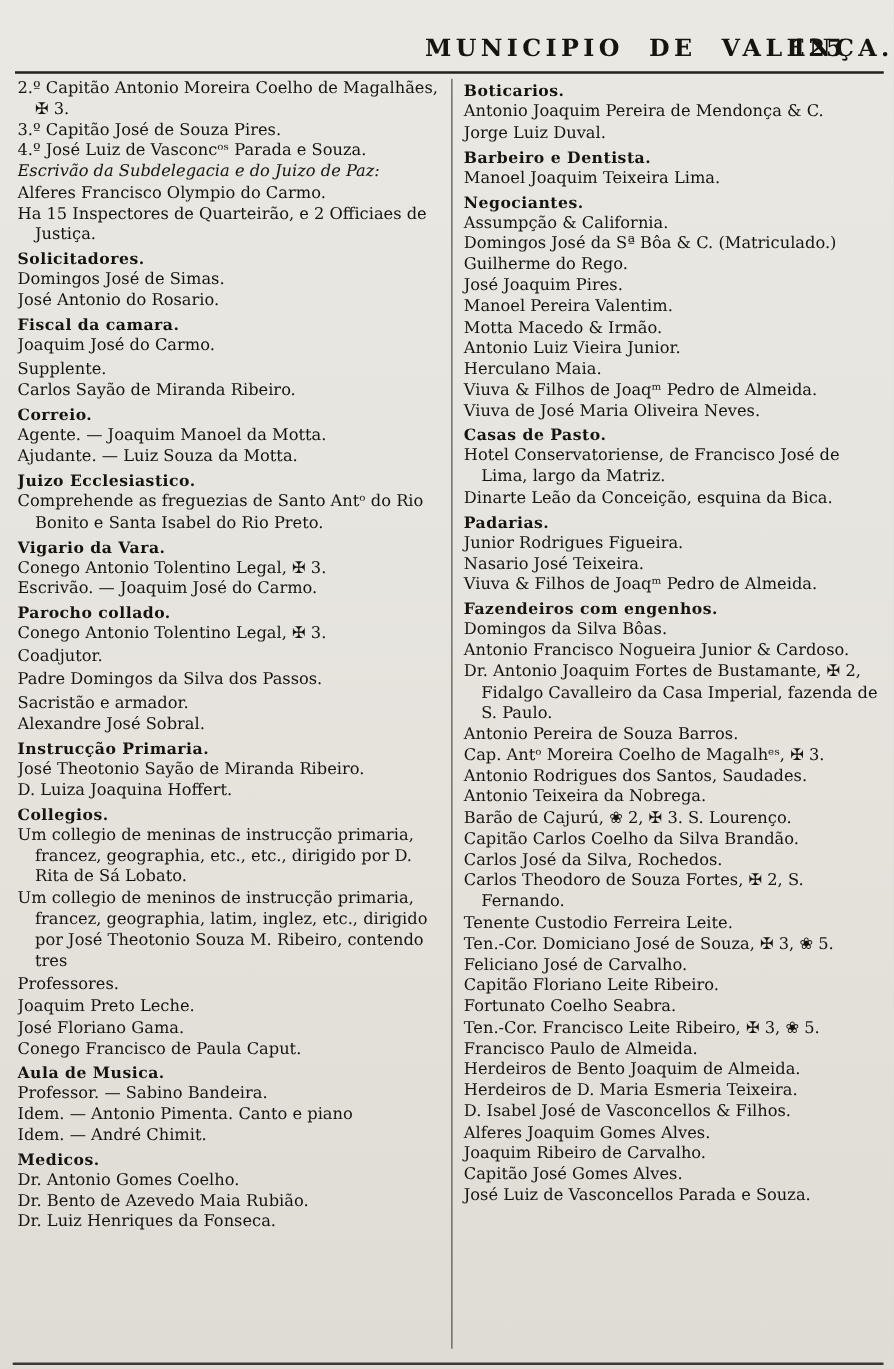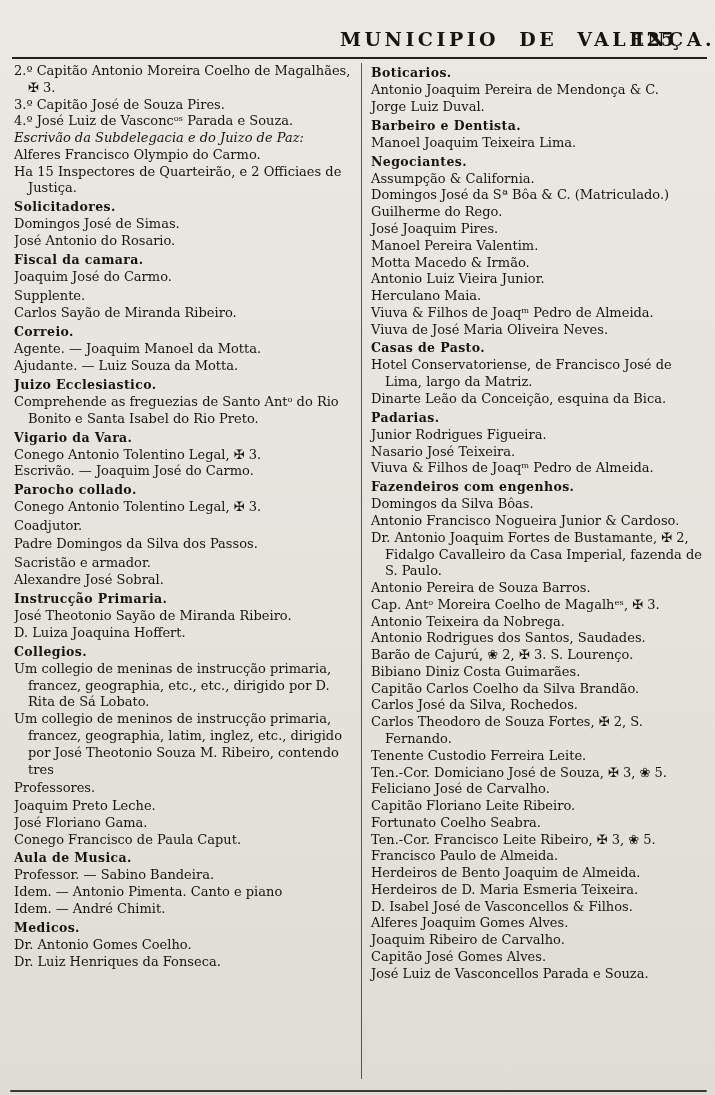--- a/index.html
+++ b/index.html
@@ -95,20 +95,21 @@
         <div class="section-heading italic">Professores.</div>
         <div class="entry">Joaquim Preto Leche.</div>
         <div class="entry">José Floriano Gama.</div>
         <div class="entry">Conego Francisco de Paula Caput.</div>
         <div class="section-heading bold">Aula de Musica.</div>
         <div class="entry">Professor. — Sabino Bandeira.</div>
         <div class="entry">Idem. — Antonio Pimenta. Canto e piano</div>
         <div class="entry">Idem. — André Chimit.</div>
         <div class="section-heading bold">Medicos.</div>
         <div class="entry">Dr. Antonio Gomes Coelho.</div>
+        <div class="entry">Dr. Bento de Azevedo Maia Rubião.</div>
         <div class="entry">Dr. Luiz Henriques da Fonseca.</div>
       </div>
     <div class="column-divider"></div>
     <div class="column right" id="col-right">
         <div class="section-heading bold">Boticarios.</div>
         <div class="entry">Antonio Joaquim Pereira de Mendonça &amp; C.</div>
         <div class="entry">Jorge Luiz Duval.</div>
         <div class="section-heading bold">Barbeiro e Dentista.</div>
         <div class="entry">Manoel Joaquim Teixeira Lima.</div>
         <div class="section-heading bold">Negociantes.</div>
@@ -128,24 +129,23 @@
         <div class="section-heading bold">Padarias.</div>
         <div class="entry">Junior Rodrigues Figueira.</div>
         <div class="entry">Nasario José Teixeira.</div>
         <div class="entry">Viuva &amp; Filhos de Joaqᵐ Pedro de Almeida.</div>
         <div class="section-heading bold">Fazendeiros com engenhos.</div>
         <div class="entry">Domingos da Silva Bôas.</div>
         <div class="entry">Antonio Francisco Nogueira Junior &amp; Cardoso.</div>
         <div class="entry">Dr. Antonio Joaquim Fortes de Bustamante, ✠ 2, Fidalgo Cavalleiro da Casa Imperial, fazenda de S. Paulo.</div>
         <div class="entry">Antonio Pereira de Souza Barros.</div>
         <div class="entry">Cap. Antᵒ Moreira Coelho de Magalhᵉˢ, ✠ 3.</div>
+        <div class="entry">Antonio Rodrigues dos Santos, Saudades.</div>
         <div class="entry">Antonio Teixeira da Nobrega.</div>
-        <div class="entry">Antonio Rodrigues dos Santos, Saudades.</div>
         <div class="entry">Barão de Cajurú, ❀ 2, ✠ 3. S. Lourenço.</div>
-        <div class="entry">Bibiano Diniz Costa Guimarães.</div>
         <div class="entry">Capitão Carlos Coelho da Silva Brandão.</div>
         <div class="entry">Carlos José da Silva, Rochedos.</div>
         <div class="entry">Carlos Theodoro de Souza Fortes, ✠ 2, S. Fernando.</div>
         <div class="entry">Tenente Custodio Ferreira Leite.</div>
         <div class="entry">Ten.-Cor. Domiciano José de Souza, ✠ 3, ❀ 5.</div>
         <div class="entry">Feliciano José de Carvalho.</div>
         <div class="entry">Capitão Floriano Leite Ribeiro.</div>
         <div class="entry">Fortunato Coelho Seabra.</div>
         <div class="entry">Ten.-Cor. Francisco Leite Ribeiro, ✠ 3, ❀ 5.</div>
         <div class="entry">Francisco Paulo de Almeida.</div>

